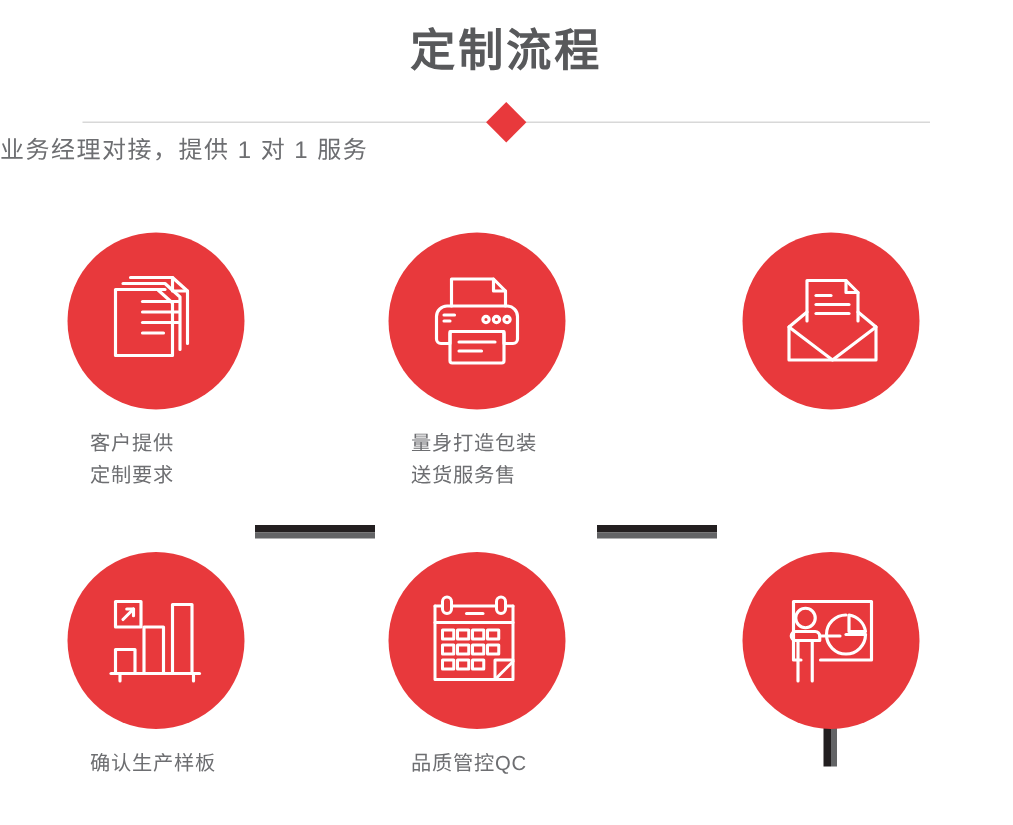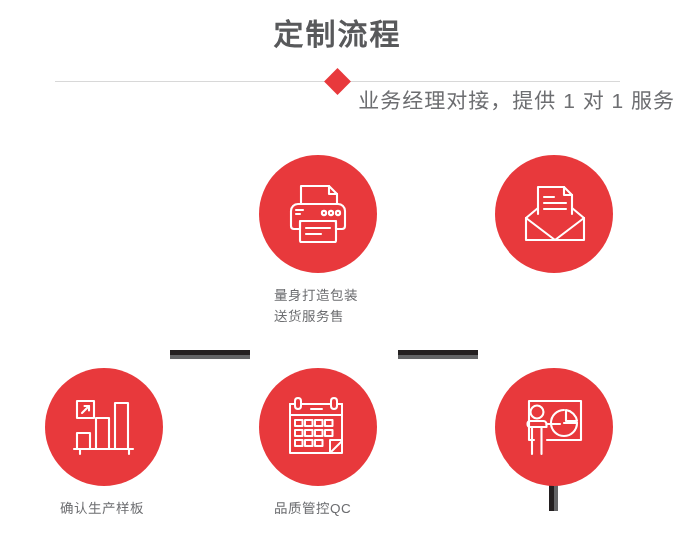--- a/index.html
+++ b/index.html
@@ -61,22 +61,22 @@
     height: 19px;
     margin-left: -9.5px;
     background: #e8393c;
     transform: rotate(45deg);
   }
   .subtitle {
     position: absolute;
     left: 0;
     top: 90px;
     width: 675px;
-    text-align: right;
-    font-size: 21px;
+    text-align: left;
+    font-size: 16px;
     color: #6d6e71;
     letter-spacing: 1px;
     line-height: 22px;
   }
 
   
   .steps {
     position: absolute;
     left: 0;
     top: 140px;
@@ -186,20 +186,41 @@
   </div>
   <div class="conn-h h-r0-b">
     <div class="top"></div>
     <div class="bot"></div>
   </div>
   <div class="conn-v">
     <div class="lft"></div>
     <div class="rgt"></div>
   </div>
 
+  <div class="step r0 c0">
+    <div class="circle">
+      <span>
+        <svg width="66" height="66" viewBox="0 0 66 66" fill="none" stroke="#ffffff" stroke-width="2.1" stroke-linejoin="round" stroke-linecap="round">
+          <path d="M6 12 H34 L44 21 V56 H6 Z"></path>
+          <path d="M11 8 H39 L49 17 V52"></path>
+          <path d="M16 4 H44 L54 13 V48"></path>
+          <path d="M44 4 V13 H54"></path>
+          <line x1="24" y1="12" x2="39" y2="12"></line>
+          <line x1="24" y1="20" x2="48" y2="20"></line>
+          <line x1="24" y1="27" x2="48" y2="27"></line>
+          <line x1="24" y1="34" x2="48" y2="34"></line>
+          <line x1="24" y1="41" x2="38" y2="41"></line>
+        </svg>
+      </span>
+    </div>
+    <div class="step-label">
+      <span>客户提供</span>
+      <span class="line2">定制要求</span>
+    </div>
+  </div>
 
   <div class="step r0 c1">
     <div class="circle">
       <span>
         <svg width="68" height="68" viewBox="0 0 68 68" fill="none" stroke="#ffffff" stroke-width="2.1" stroke-linejoin="round" stroke-linecap="round">
           <path d="M17 24 V6 H45 L53 14 V24"></path>
           <path d="M45 6 V14 H53"></path>
           <path d="M14 24 H54 a7 7 0 0 1 7 7 V46 a3 3 0 0 1 -3 3 H52 V41 H16 V49 H10 a3 3 0 0 1 -3 -3 V31 a7 7 0 0 1 7 -7 Z"></path>
           <rect x="16" y="41" width="36" height="21" rx="1.5"></rect>
           <line x1="12" y1="30" x2="19" y2="30"></line>

